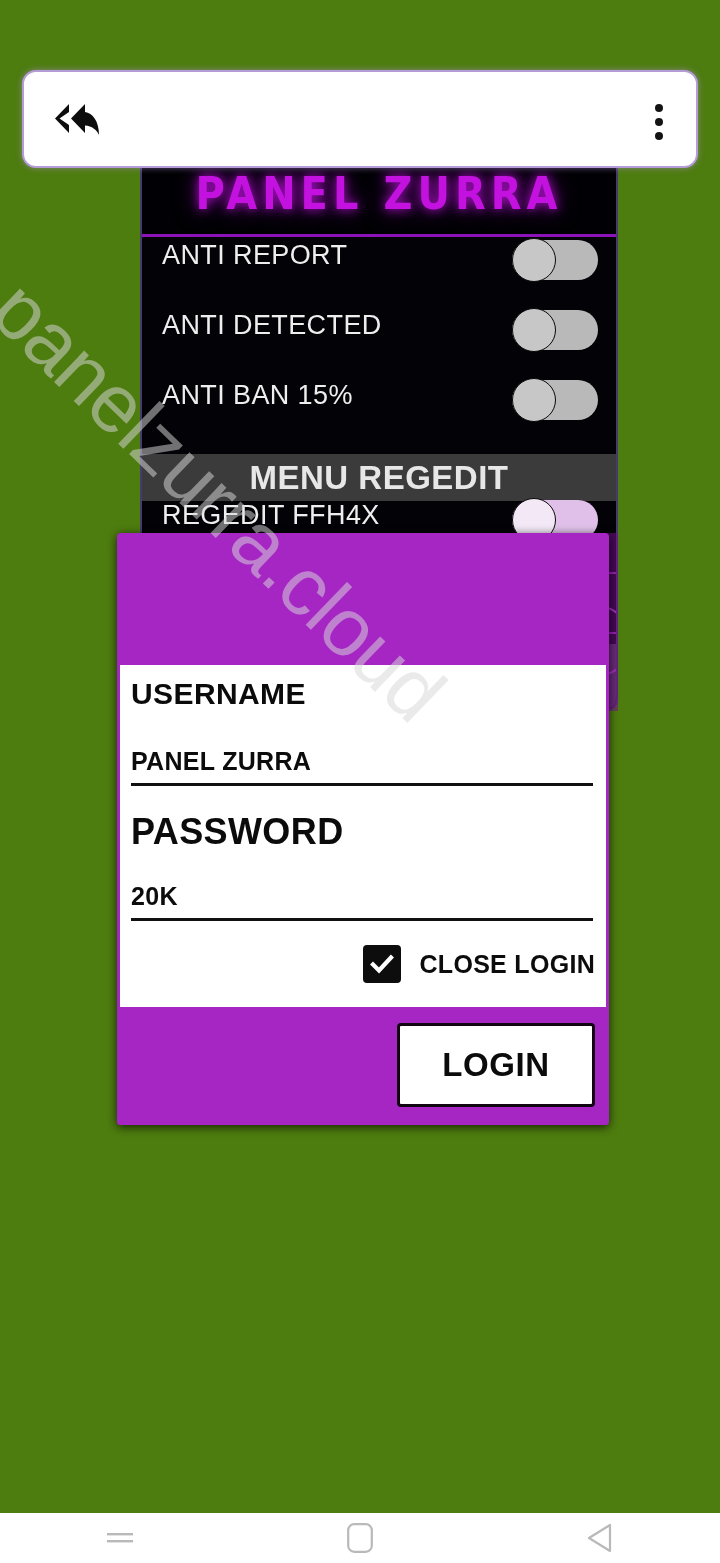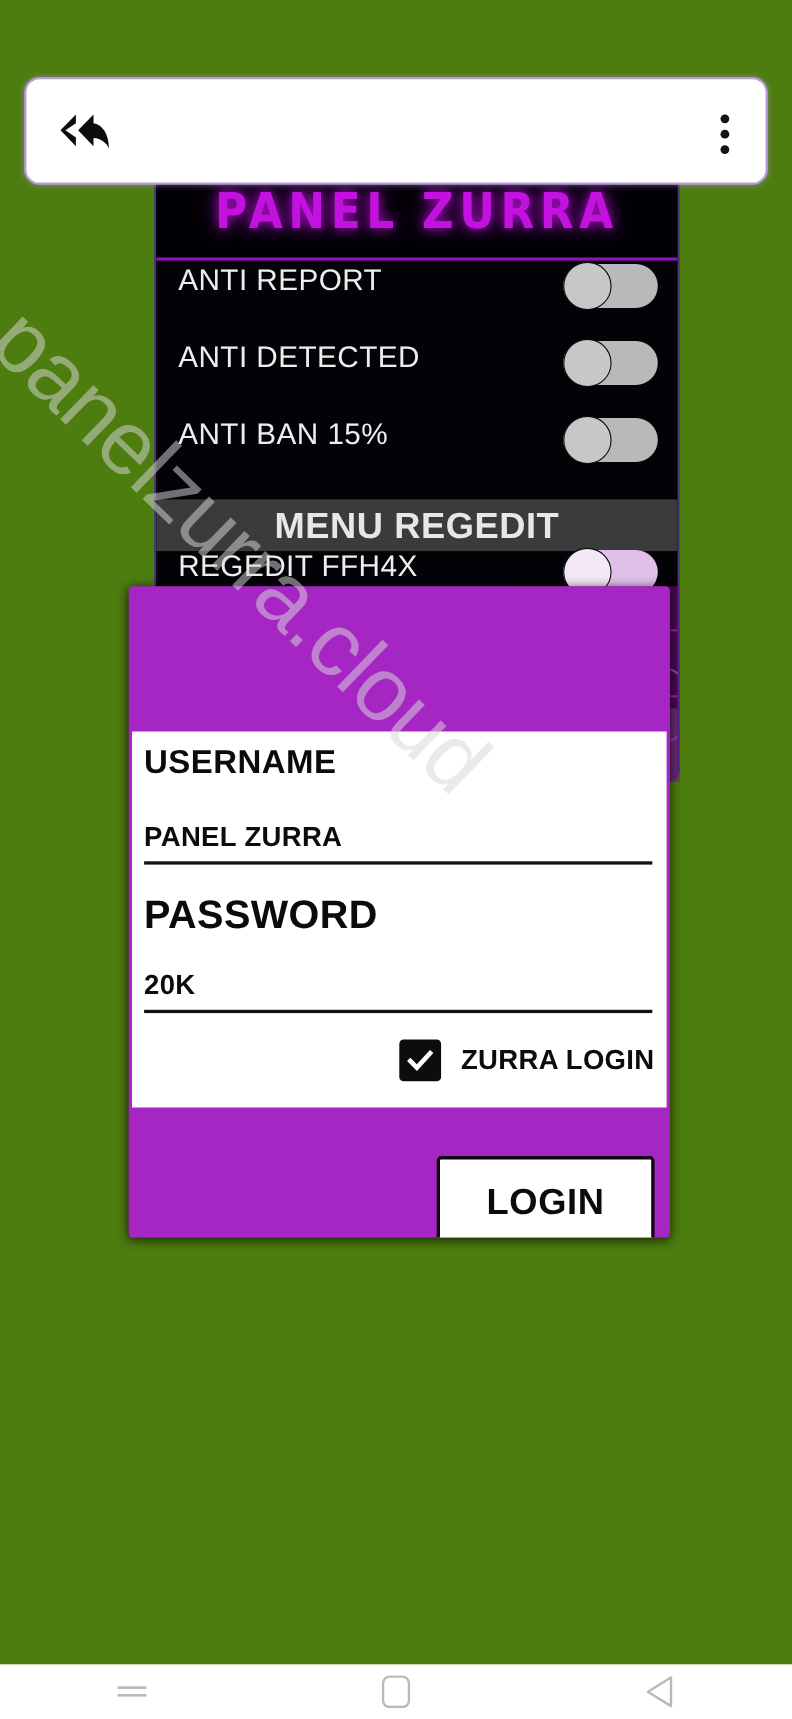--- a/index.html
+++ b/index.html
@@ -367,21 +367,20 @@
     width: 198px;
     height: 84px;
     background: #ffffff;
     border: 3px solid #120512;
     border-radius: 4px;
     display: flex;
     align-items: center;
     justify-content: center;
     box-sizing: border-box;
     cursor: pointer;
-    margin-top: 28px;
   }
   #login-button span {
     color: #0b0b0b;
     font-size: 33px;
     font-weight: 700;
     letter-spacing: 0.6px;
   }
 
   
   #watermark {
@@ -510,21 +509,21 @@
     <div class="field" id="field-password">
       <span class="field-value">20K</span>
     </div>
 
     <div id="save-login-row">
       <span id="save-login-box">
         <svg width="26" height="26" viewBox="0 0 26 26" aria-hidden="true">
           <path d="M4 13.5 L10 19.5 L22 6.5" stroke="#ffffff" stroke-width="4.2" fill="none" stroke-linecap="square"></path>
         </svg>
       </span>
-      <span id="save-login-label">ZURRA LOGIN</span>
+      <span id="save-login-label">CLOSE LOGIN</span>
     </div>
 
     <div id="login-footer">
       <div id="login-button">
         <span>LOGIN</span>
       </div>
     </div>
 
   </div>
 

